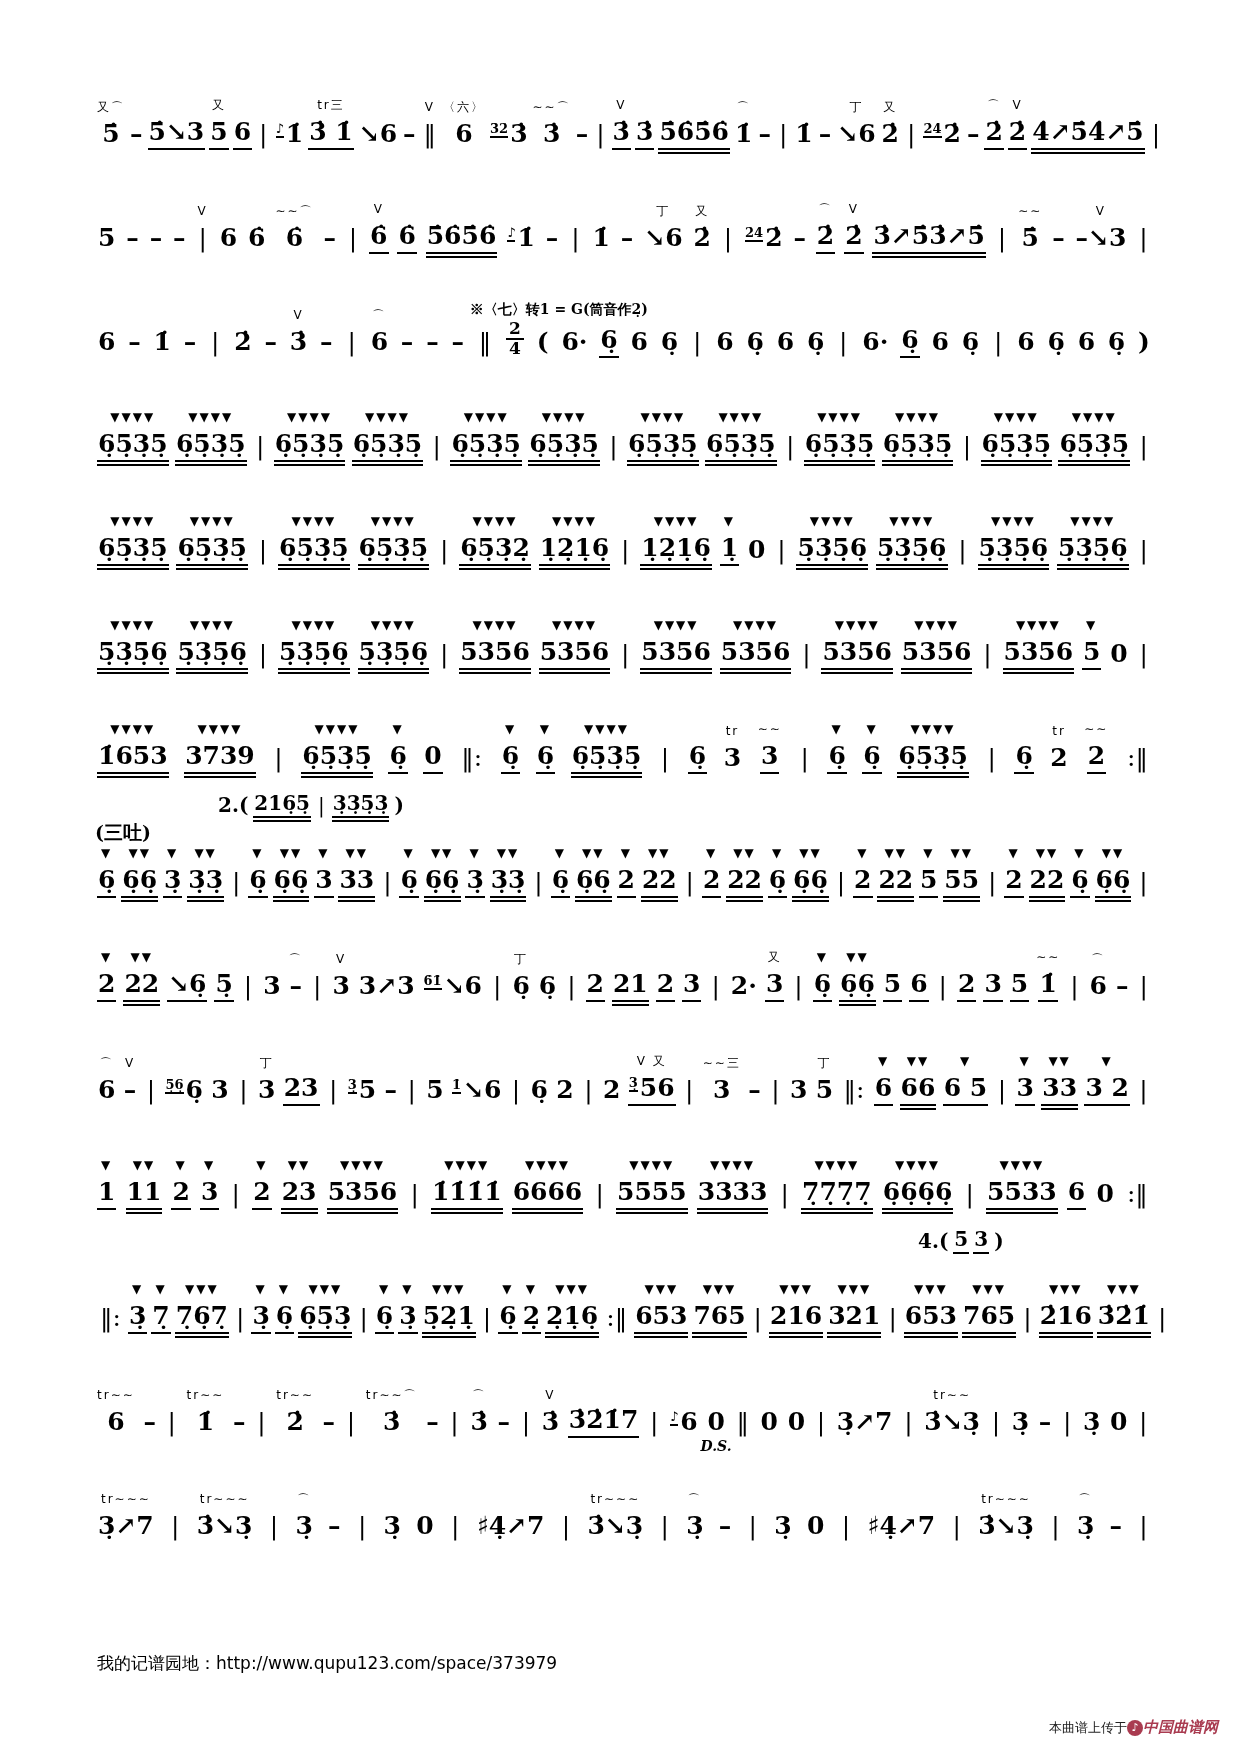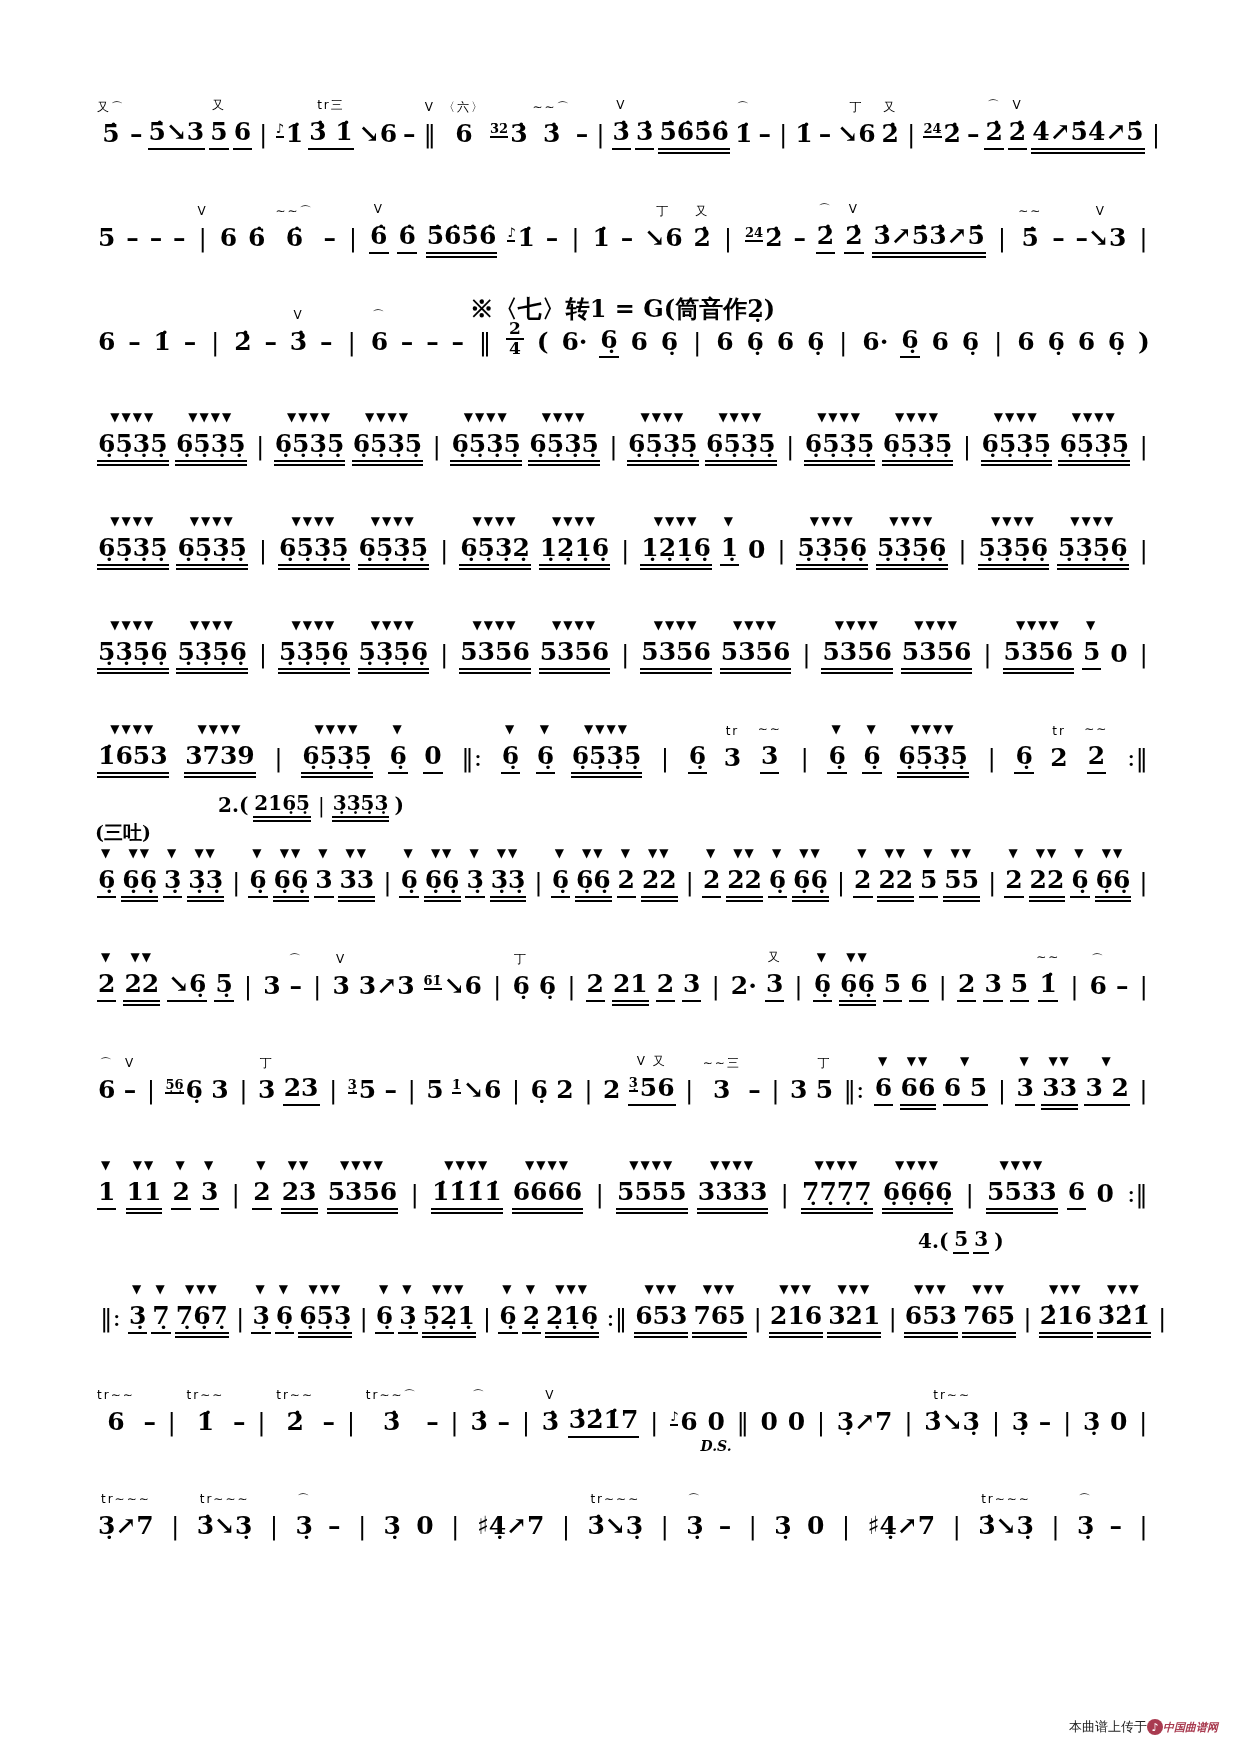--- a/index.html
+++ b/index.html
@@ -15,21 +15,21 @@
   }
   .line.sub{
     justify-content:flex-start;height:36px;margin-top:-30px;margin-bottom:14px;
   }
   .tk{display:inline-flex;flex-direction:column;align-items:center;position:relative;margin:0 2px;}
   .top{
     display:block;min-height:22px;line-height:22px;font-size:12px;font-weight:normal;
     font-family:"DejaVu Sans", sans-serif;white-space:nowrap;letter-spacing:2px;
   }
   .top.hdr{
-    position:absolute;top:-28px;left:-8px;font-size:24px;font-weight:bold;
+    position:absolute;top:-28px;left:-8px;font-size:14px;font-weight:bold;
     font-family:"DejaVu Serif", serif;letter-spacing:0;
   }
   .main{
     font-size:25px;font-weight:bold;line-height:32px;white-space:nowrap;
     padding:0 1px;position:relative;
   }
   .tk.u1 .main{border-bottom:2px solid #000;}
   .tk.u2 .main{border-bottom:2px solid #000;}
   .tk.u2 .main::after{
     content:"";position:absolute;left:0;right:0;bottom:-6px;height:2px;background:#000;
@@ -57,21 +57,21 @@
     font-family:"DejaVu Sans", sans-serif;
   }
   .watermark{
     position:absolute;right:22px;top:1718px;display:flex;align-items:center;
     font-family:"DejaVu Sans", sans-serif;font-size:13px;color:#222;
   }
   .watermark .logo{
     width:16px;height:16px;border-radius:50%;color:#fff;display:inline-flex;
     align-items:center;justify-content:center;font-size:11px;font-weight:bold;
   }
-  .watermark .sitename{font-weight:bold;font-style:italic;font-size:11px;}
+  .watermark .sitename{font-weight:bold;font-style:italic;font-size:15px;}
 </style>
 </head>
 <body>
 
 <div class="page">
   <div class="score" id="score">
       <div class="line">
         <span class="tk">
           <span class="top">又⌒</span>
           <span class="main">5̇</span>
@@ -1731,19 +1731,22 @@
           <span class="top"></span>
           <span class="main">–</span>
         </span>
         <span class="tk bar">
           <span class="top"></span>
           <span class="main">|</span>
         </span>
       </div>
     </div>
 
+  <div class="footer">
+    <span>我的记谱园地：http://www.qupu123.com/space/373979</span>
+  </div>
 
   <div class="watermark">
     <span>本曲谱上传于</span>
     <span class="logo" id="wm-logo" style="background: rgb(169, 59, 80);">♪</span>
     <span class="sitename" id="wm-site" style="color: rgb(169, 59, 80);">中国曲谱网</span>
   </div>
 </div>
 
 </body></html>

